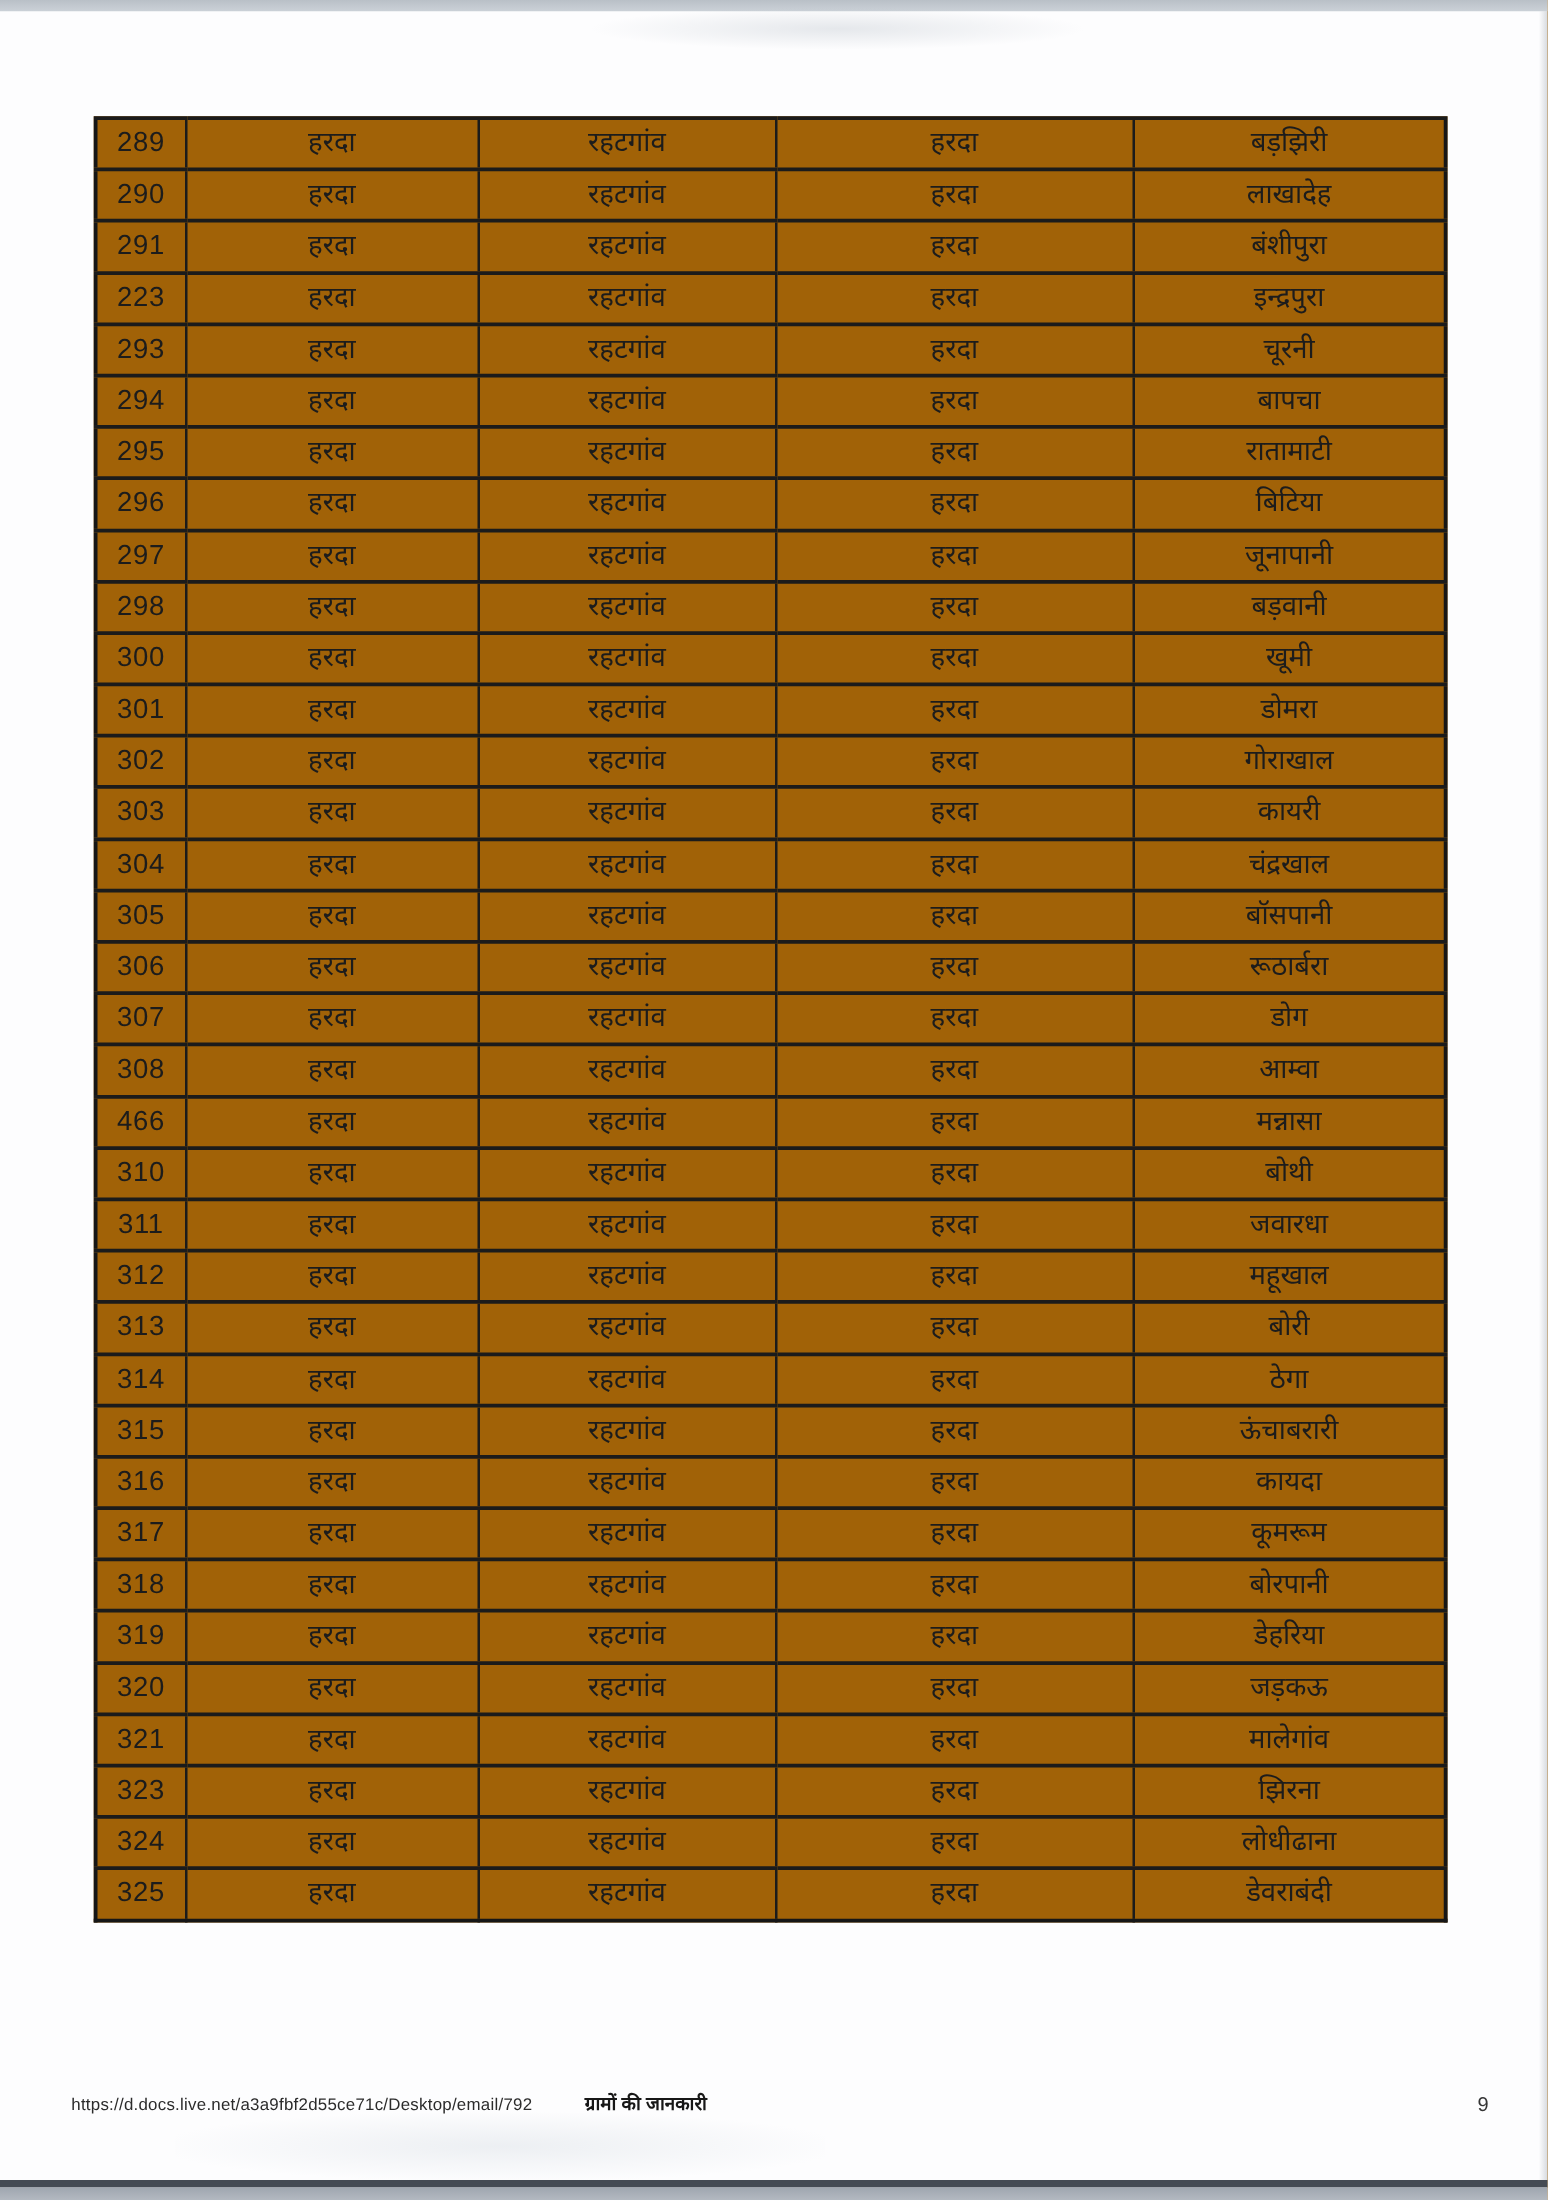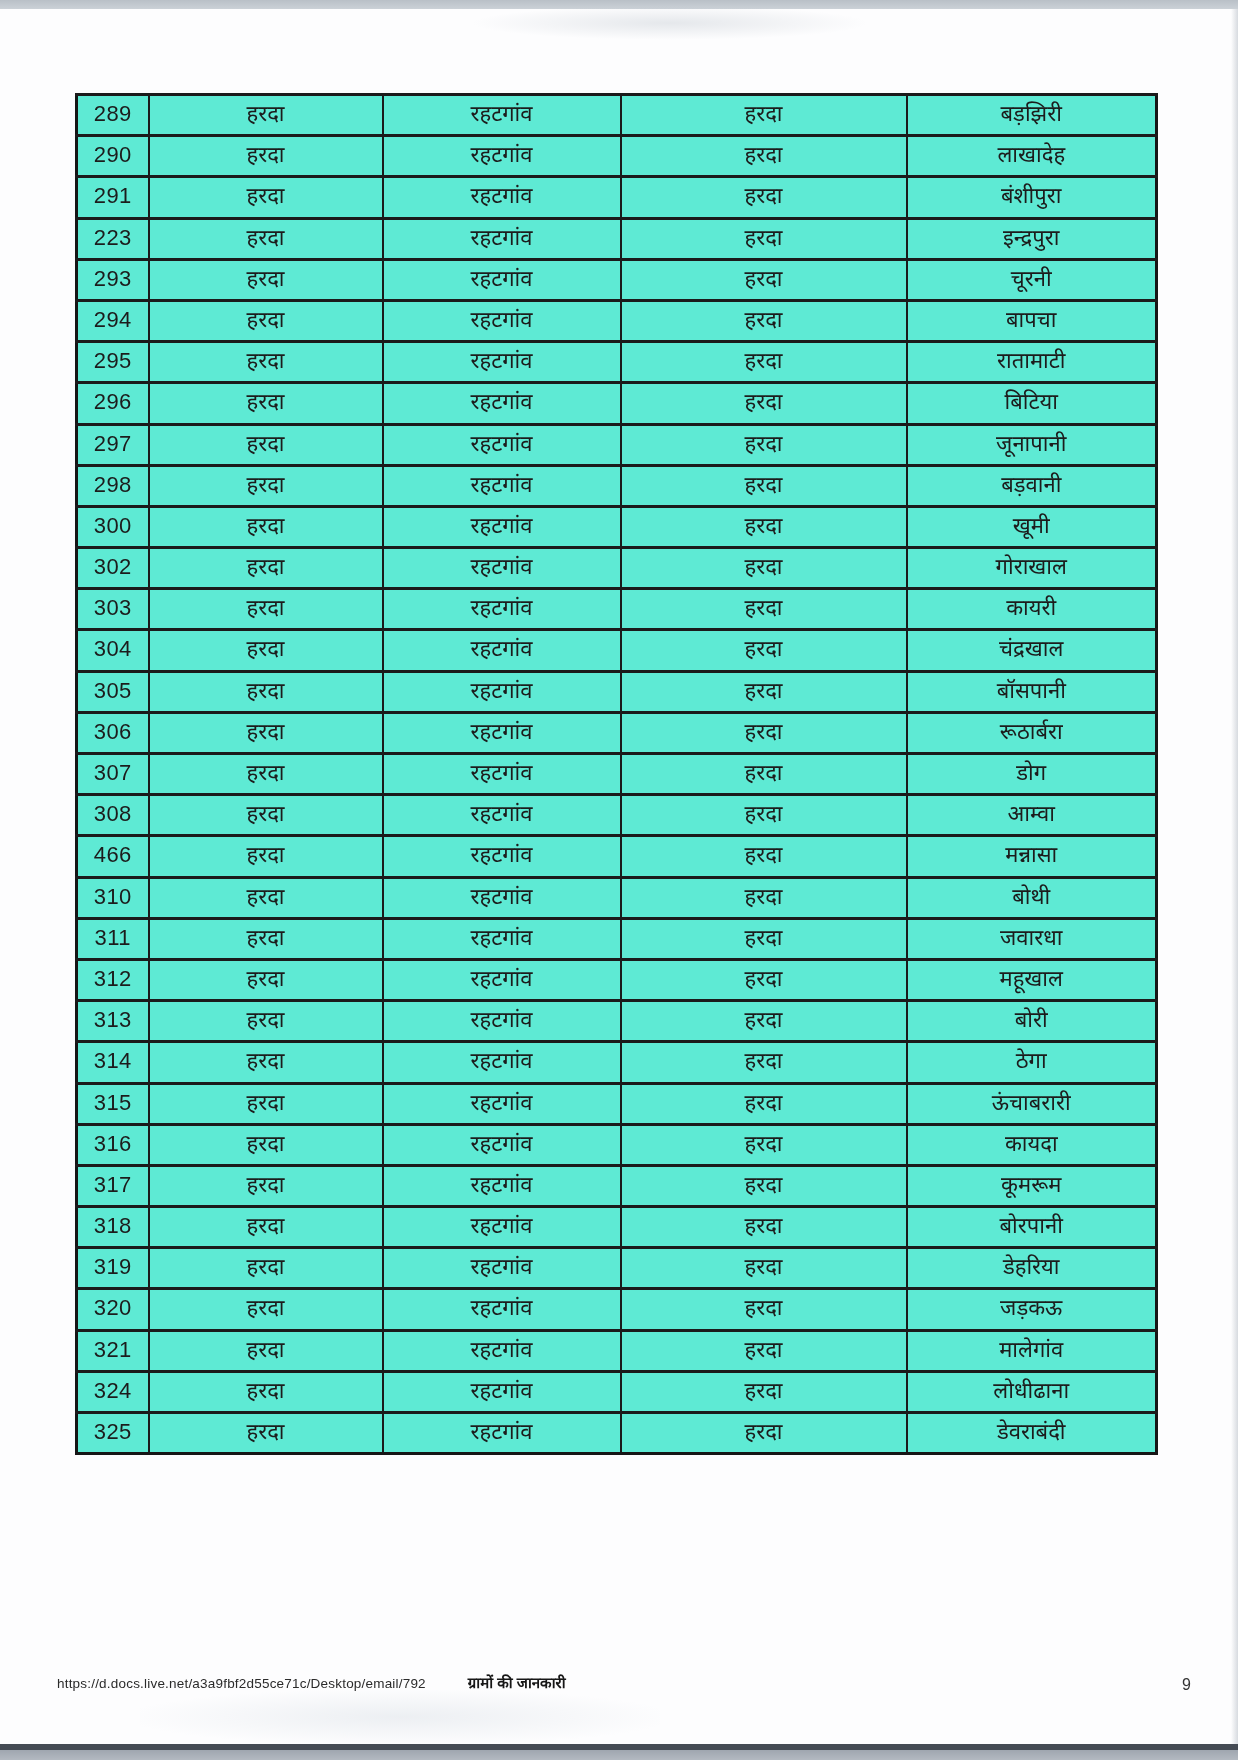--- a/index.html
+++ b/index.html
@@ -30,21 +30,21 @@
     background:radial-gradient(ellipse at center,rgba(173,182,192,.30),rgba(173,182,192,0) 70%);
   }
   .bottom-smudge{
     position:absolute;left:140px;top:1690px;width:520px;height:54px;
     background:radial-gradient(ellipse at center,rgba(205,213,221,.35),rgba(205,213,221,0) 75%);
   }
   
   table.villages{
     position:absolute;left:75px;top:93px;width:1080px;
     border-collapse:collapse;table-layout:fixed;
-    background:#5eead4;
+    background:#a16207;
   }
   table.villages td{
     border:2px solid #1b1b1b;
     border-top-width:3px;
     height:41.2px;box-sizing:border-box;
     text-align:center;vertical-align:top;
     padding:3px 2px 0 2px;
     color:#1c1c1c;
     font-size:22px;line-height:30px;
     overflow:hidden;white-space:nowrap;
@@ -165,20 +165,27 @@
         <td>बड़वानी</td>
       </tr>
       <tr>
         <td class="num">300</td>
         <td>हरदा</td>
         <td>रहटगांव</td>
         <td>हरदा</td>
         <td>खूमी</td>
       </tr>
       <tr>
+        <td class="num">301</td>
+        <td>हरदा</td>
+        <td>रहटगांव</td>
+        <td>हरदा</td>
+        <td>डोमरा</td>
+      </tr>
+      <tr>
         <td class="num">302</td>
         <td>हरदा</td>
         <td>रहटगांव</td>
         <td>हरदा</td>
         <td>गोराखाल</td>
       </tr>
       <tr>
         <td class="num">303</td>
         <td>हरदा</td>
         <td>रहटगांव</td>
@@ -303,20 +310,27 @@
         <td>रहटगांव</td>
         <td>हरदा</td>
         <td>जड़कऊ</td>
       </tr>
       <tr>
         <td class="num">321</td>
         <td>हरदा</td>
         <td>रहटगांव</td>
         <td>हरदा</td>
         <td>मालेगांव</td>
+      </tr>
+      <tr>
+        <td class="num">323</td>
+        <td>हरदा</td>
+        <td>रहटगांव</td>
+        <td>हरदा</td>
+        <td>झिरना</td>
       </tr>
       <tr>
         <td class="num">324</td>
         <td>हरदा</td>
         <td>रहटगांव</td>
         <td>हरदा</td>
         <td>लोधीढाना</td>
       </tr>
       <tr>
         <td class="num">325</td>

